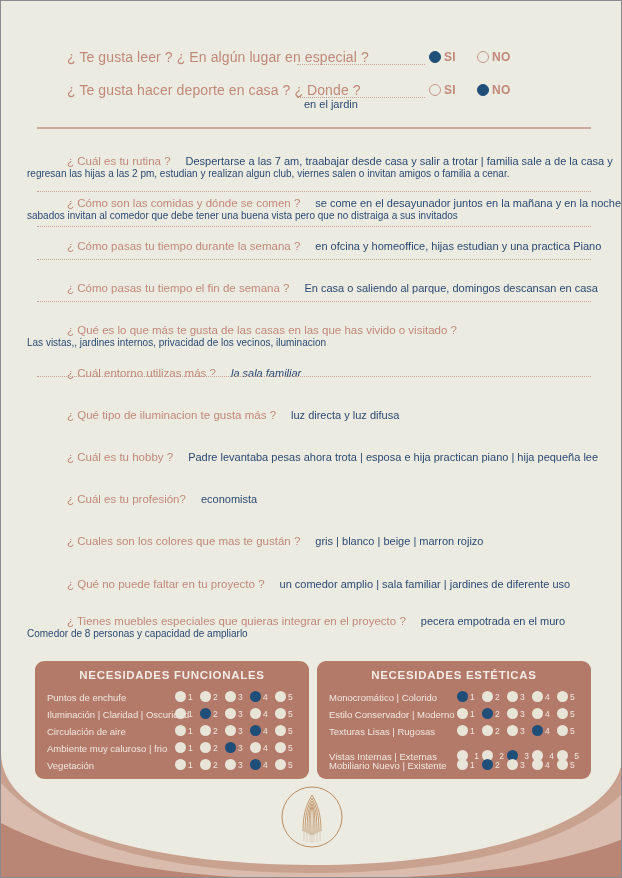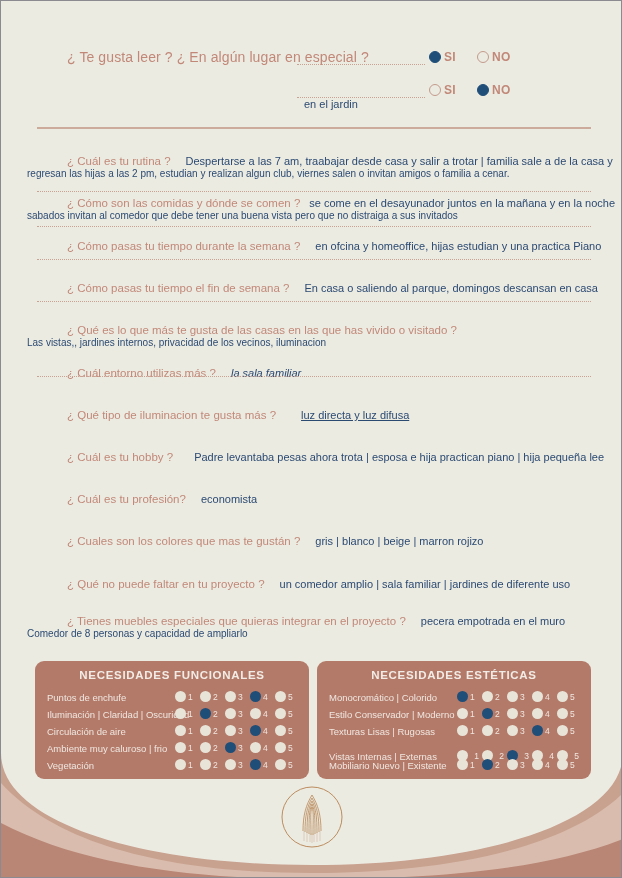--- a/index.html
+++ b/index.html
@@ -100,20 +100,21 @@
         <div class="opt" style="left: 428px; top: 5px;">
           <div class="circ on"></div>
           <span class="opt-txt">SI</span>
         </div>
         <div class="opt" style="left: 476px; top: 5px;">
           <div class="circ"></div>
           <span class="opt-txt">NO</span>
         </div>
       </div>
       <div class="qrow">
+        <div class="q-label">¿ Te gusta hacer deporte en casa ? ¿ Donde ?</div>
         <div class="dotline" style="left: 296px; top: 19px; width: 128px;"></div>
         <div class="opt" style="left: 428px; top: 5px;">
           <div class="circ"></div>
           <span class="opt-txt">SI</span>
         </div>
         <div class="opt" style="left: 476px; top: 5px;">
           <div class="circ on"></div>
           <span class="opt-txt">NO</span>
         </div>
       </div>
@@ -121,45 +122,45 @@
 
   <div class="divider"></div>
 
   <div id="openq">
       <div class="qa" style="top: 150px;">
         <div class="line1"><span class="qt">¿ Cuál es tu rutina ?</span><span class="at" style="margin-left: 6px;">Despertarse a las 7 am, traabajar desde casa y salir a trotar | familia sale a de la casa y</span></div>
         <div class="line2">regresan las hijas a las 2 pm, estudian y realizan algun club, viernes salen o invitan amigos o familia a cenar.</div>
         <div class="ql" style="top: 40px; width: 554px;"></div>
       </div>
       <div class="qa" style="top: 192px;">
-        <div class="line1"><span class="qt">¿ Cómo son las comidas y dónde se comen ?</span><span class="at" style="">se come en el desayunador juntos en la mañana y en la noche</span></div>
+        <div class="line1"><span class="qt">¿ Cómo son las comidas y dónde se comen ?</span><span class="at" style="margin-left: 6px;">se come en el desayunador juntos en la mañana y en la noche</span></div>
         <div class="line2">sabados invitan al comedor que debe tener una buena vista pero que no distraiga a sus invitados</div>
         <div class="ql" style="top: 33px; width: 554px;"></div>
       </div>
       <div class="qa" style="top: 235px;">
         <div class="line1"><span class="qt">¿ Cómo pasas tu tiempo durante la semana ?</span><span class="at" style="margin-left: 6px;">en ofcina y homeoffice, hijas estudian y una practica Piano</span></div>
         <div class="ql" style="top: 23px; width: 554px;"></div>
       </div>
       <div class="qa" style="top: 277px;">
         <div class="line1"><span class="qt">¿ Cómo pasas tu tiempo el fin de semana ?</span><span class="at" style="margin-left: 6px;">En casa o saliendo al parque, domingos descansan en casa</span></div>
         <div class="ql" style="top: 23px; width: 554px;"></div>
       </div>
       <div class="qa" style="top: 319px;">
         <div class="line1"><span class="qt">¿ Qué es lo que más te gusta de las casas en las que has vivido o visitado ?</span></div>
         <div class="line2">Las vistas,, jardines internos, privacidad de los vecinos, iluminacion</div>
       </div>
       <div class="qa" style="top: 362px;">
         <div class="line1"><span class="qt">¿ Cuál entorno utilizas más ?</span><span class="at" style="margin-left: 6px; font-style: italic;">la sala familiar</span></div>
         <div class="ql" style="top: 13px; width: 554px;"></div>
       </div>
       <div class="qa" style="top: 404px;">
-        <div class="line1"><span class="qt">¿ Qué tipo de iluminacion te gusta más ?</span><span class="at" style="margin-left: 16px; text-decoration: underline;">luz directa y luz difusa</span></div>
+        <div class="line1"><span class="qt">¿ Qué tipo de iluminacion te gusta más ?</span><span class="at" style="margin-left: 6px;">luz directa y luz difusa</span></div>
       </div>
       <div class="qa" style="top: 446px;">
-        <div class="line1"><span class="qt">¿ Cuál es tu hobby ?</span><span class="at" style="margin-left: 12px;">Padre levantaba pesas ahora trota | esposa e hija practican piano | hija pequeña lee</span></div>
+        <div class="line1"><span class="qt">¿ Cuál es tu hobby ?</span><span class="at" style="margin-left: 6px;">Padre levantaba pesas ahora trota | esposa e hija practican piano | hija pequeña lee</span></div>
       </div>
       <div class="qa" style="top: 488px;">
         <div class="line1"><span class="qt">¿ Cuál es tu profesión?</span><span class="at" style="margin-left: 6px;">economista</span></div>
       </div>
       <div class="qa" style="top: 530px;">
         <div class="line1"><span class="qt">¿ Cuales son los colores que mas te gustán ?</span><span class="at" style="margin-left: 6px;">gris | blanco | beige | marron rojizo</span></div>
       </div>
       <div class="qa" style="top: 573px;">
         <div class="line1"><span class="qt">¿ Qué no puede faltar en tu proyecto ?</span><span class="at" style="margin-left: 6px;">un comedor amplio | sala familiar | jardines de diferente uso</span></div>
       </div>

